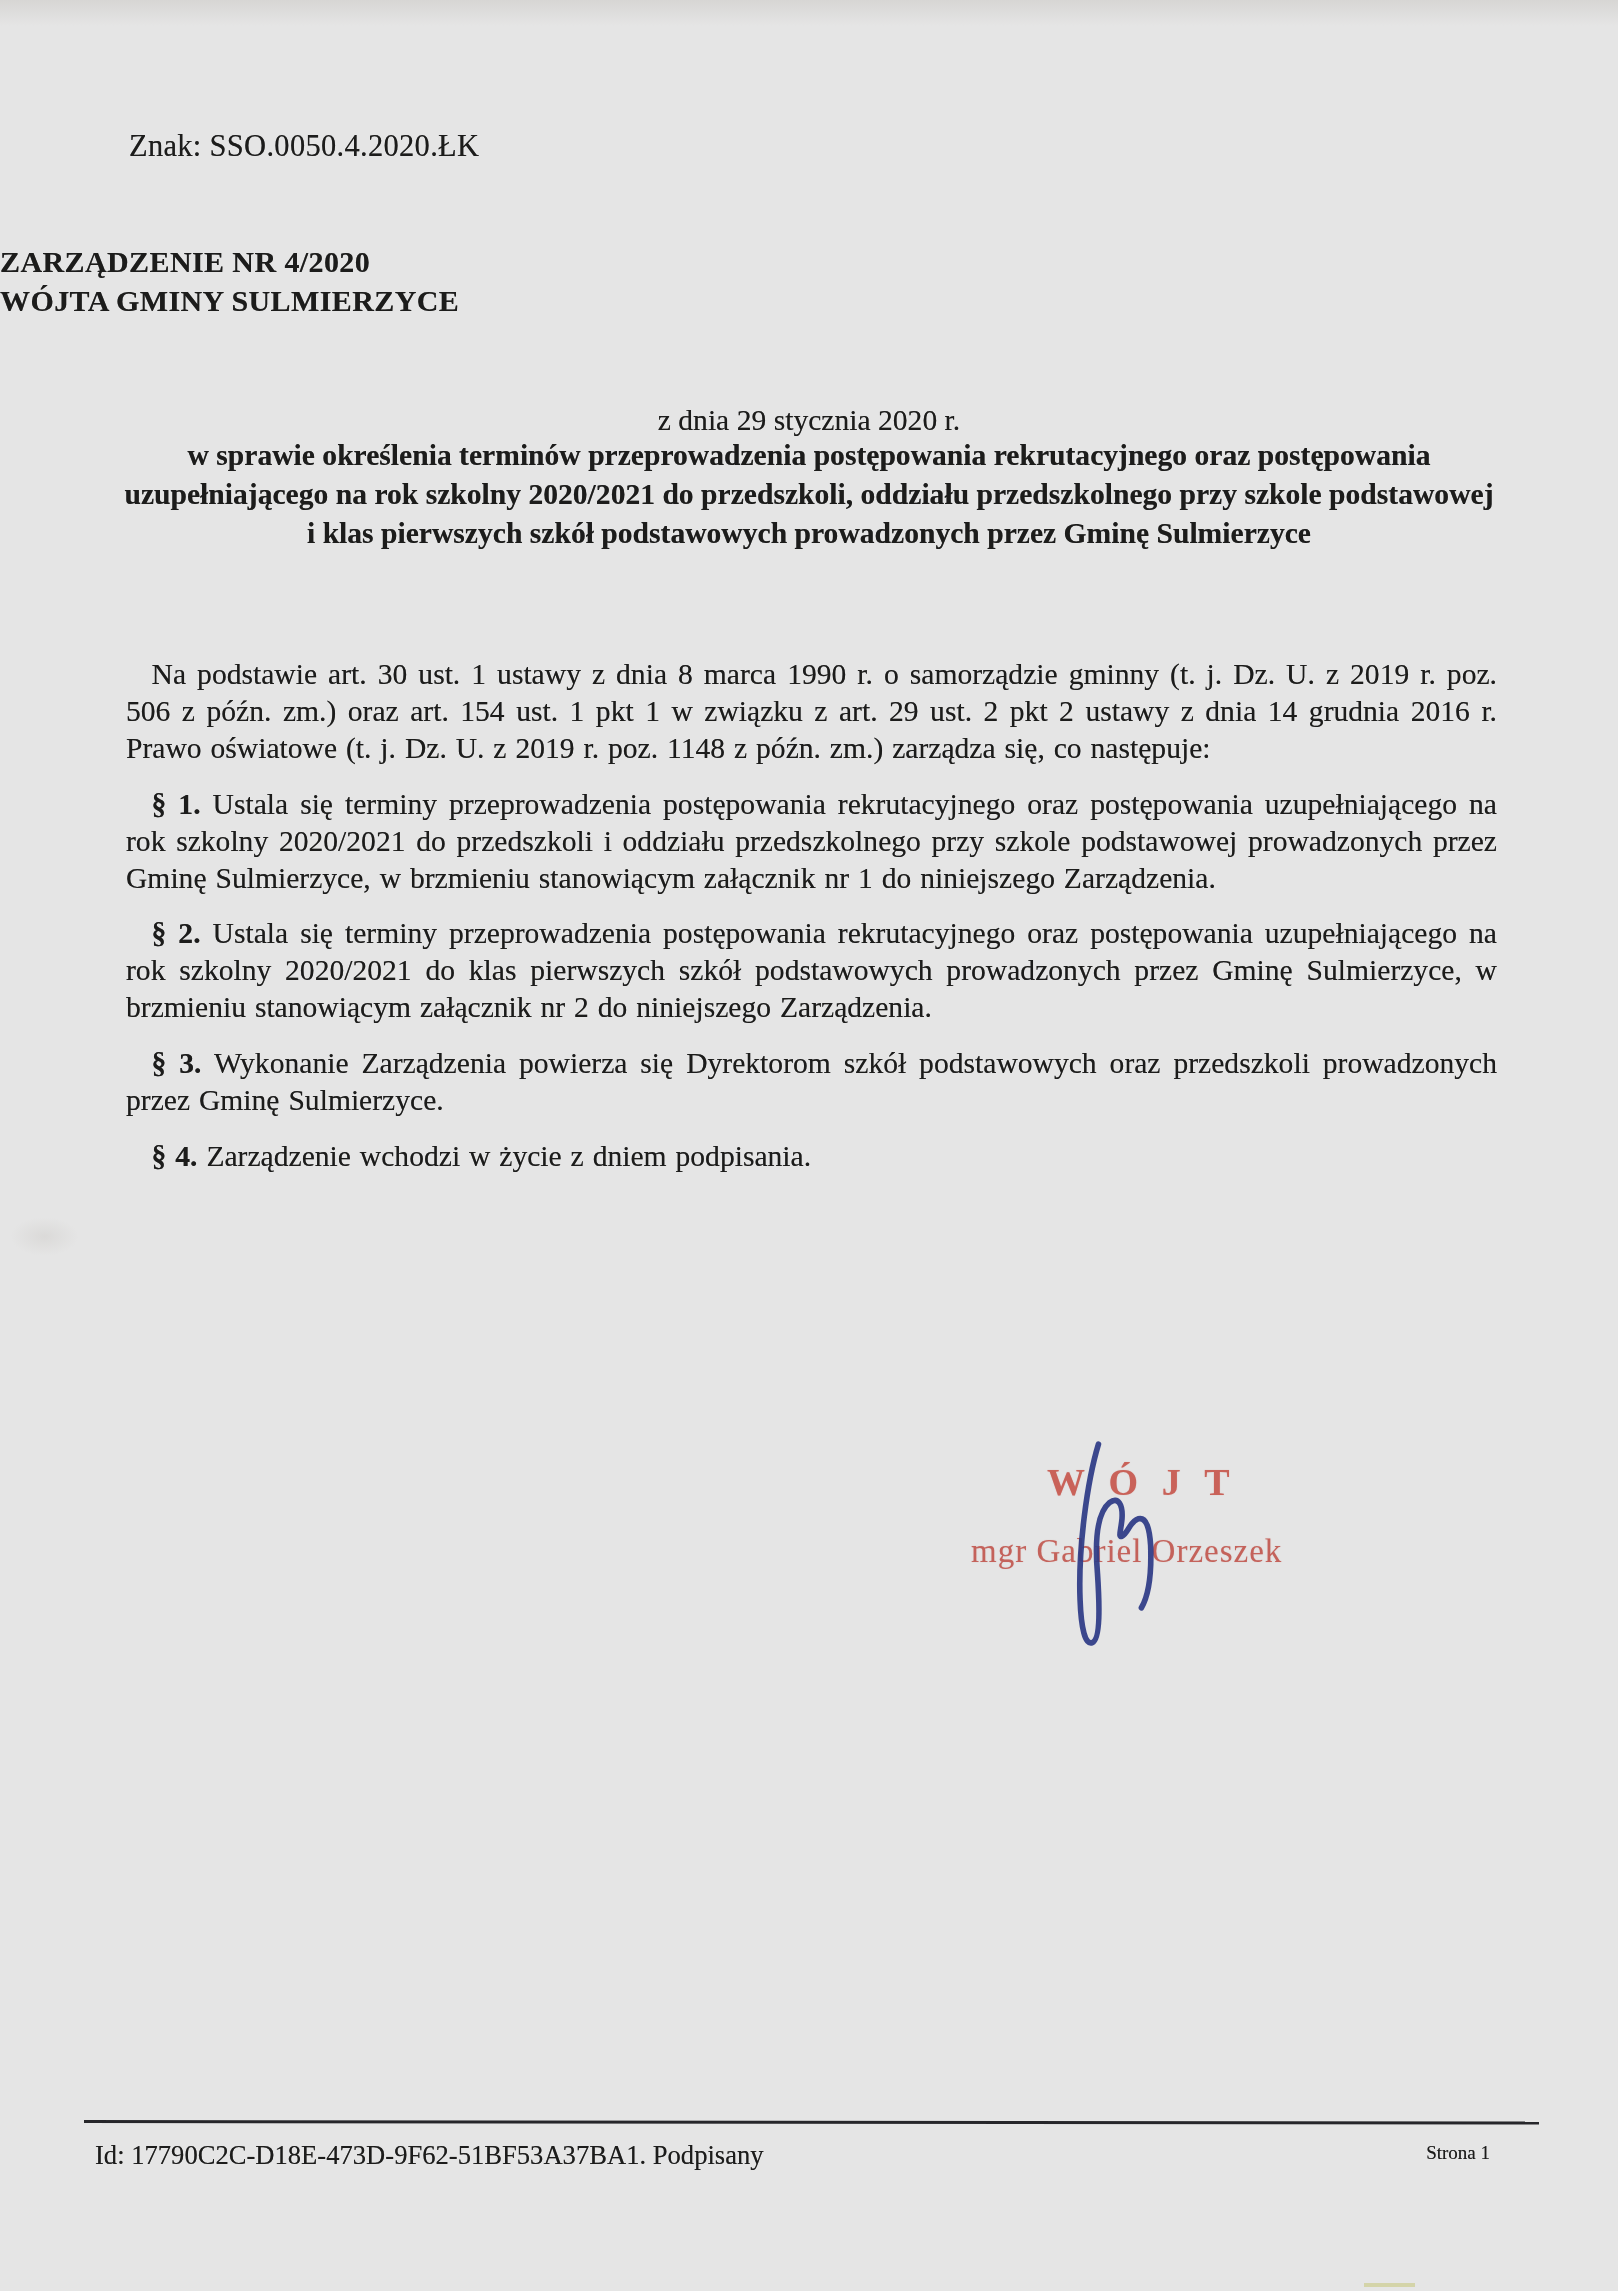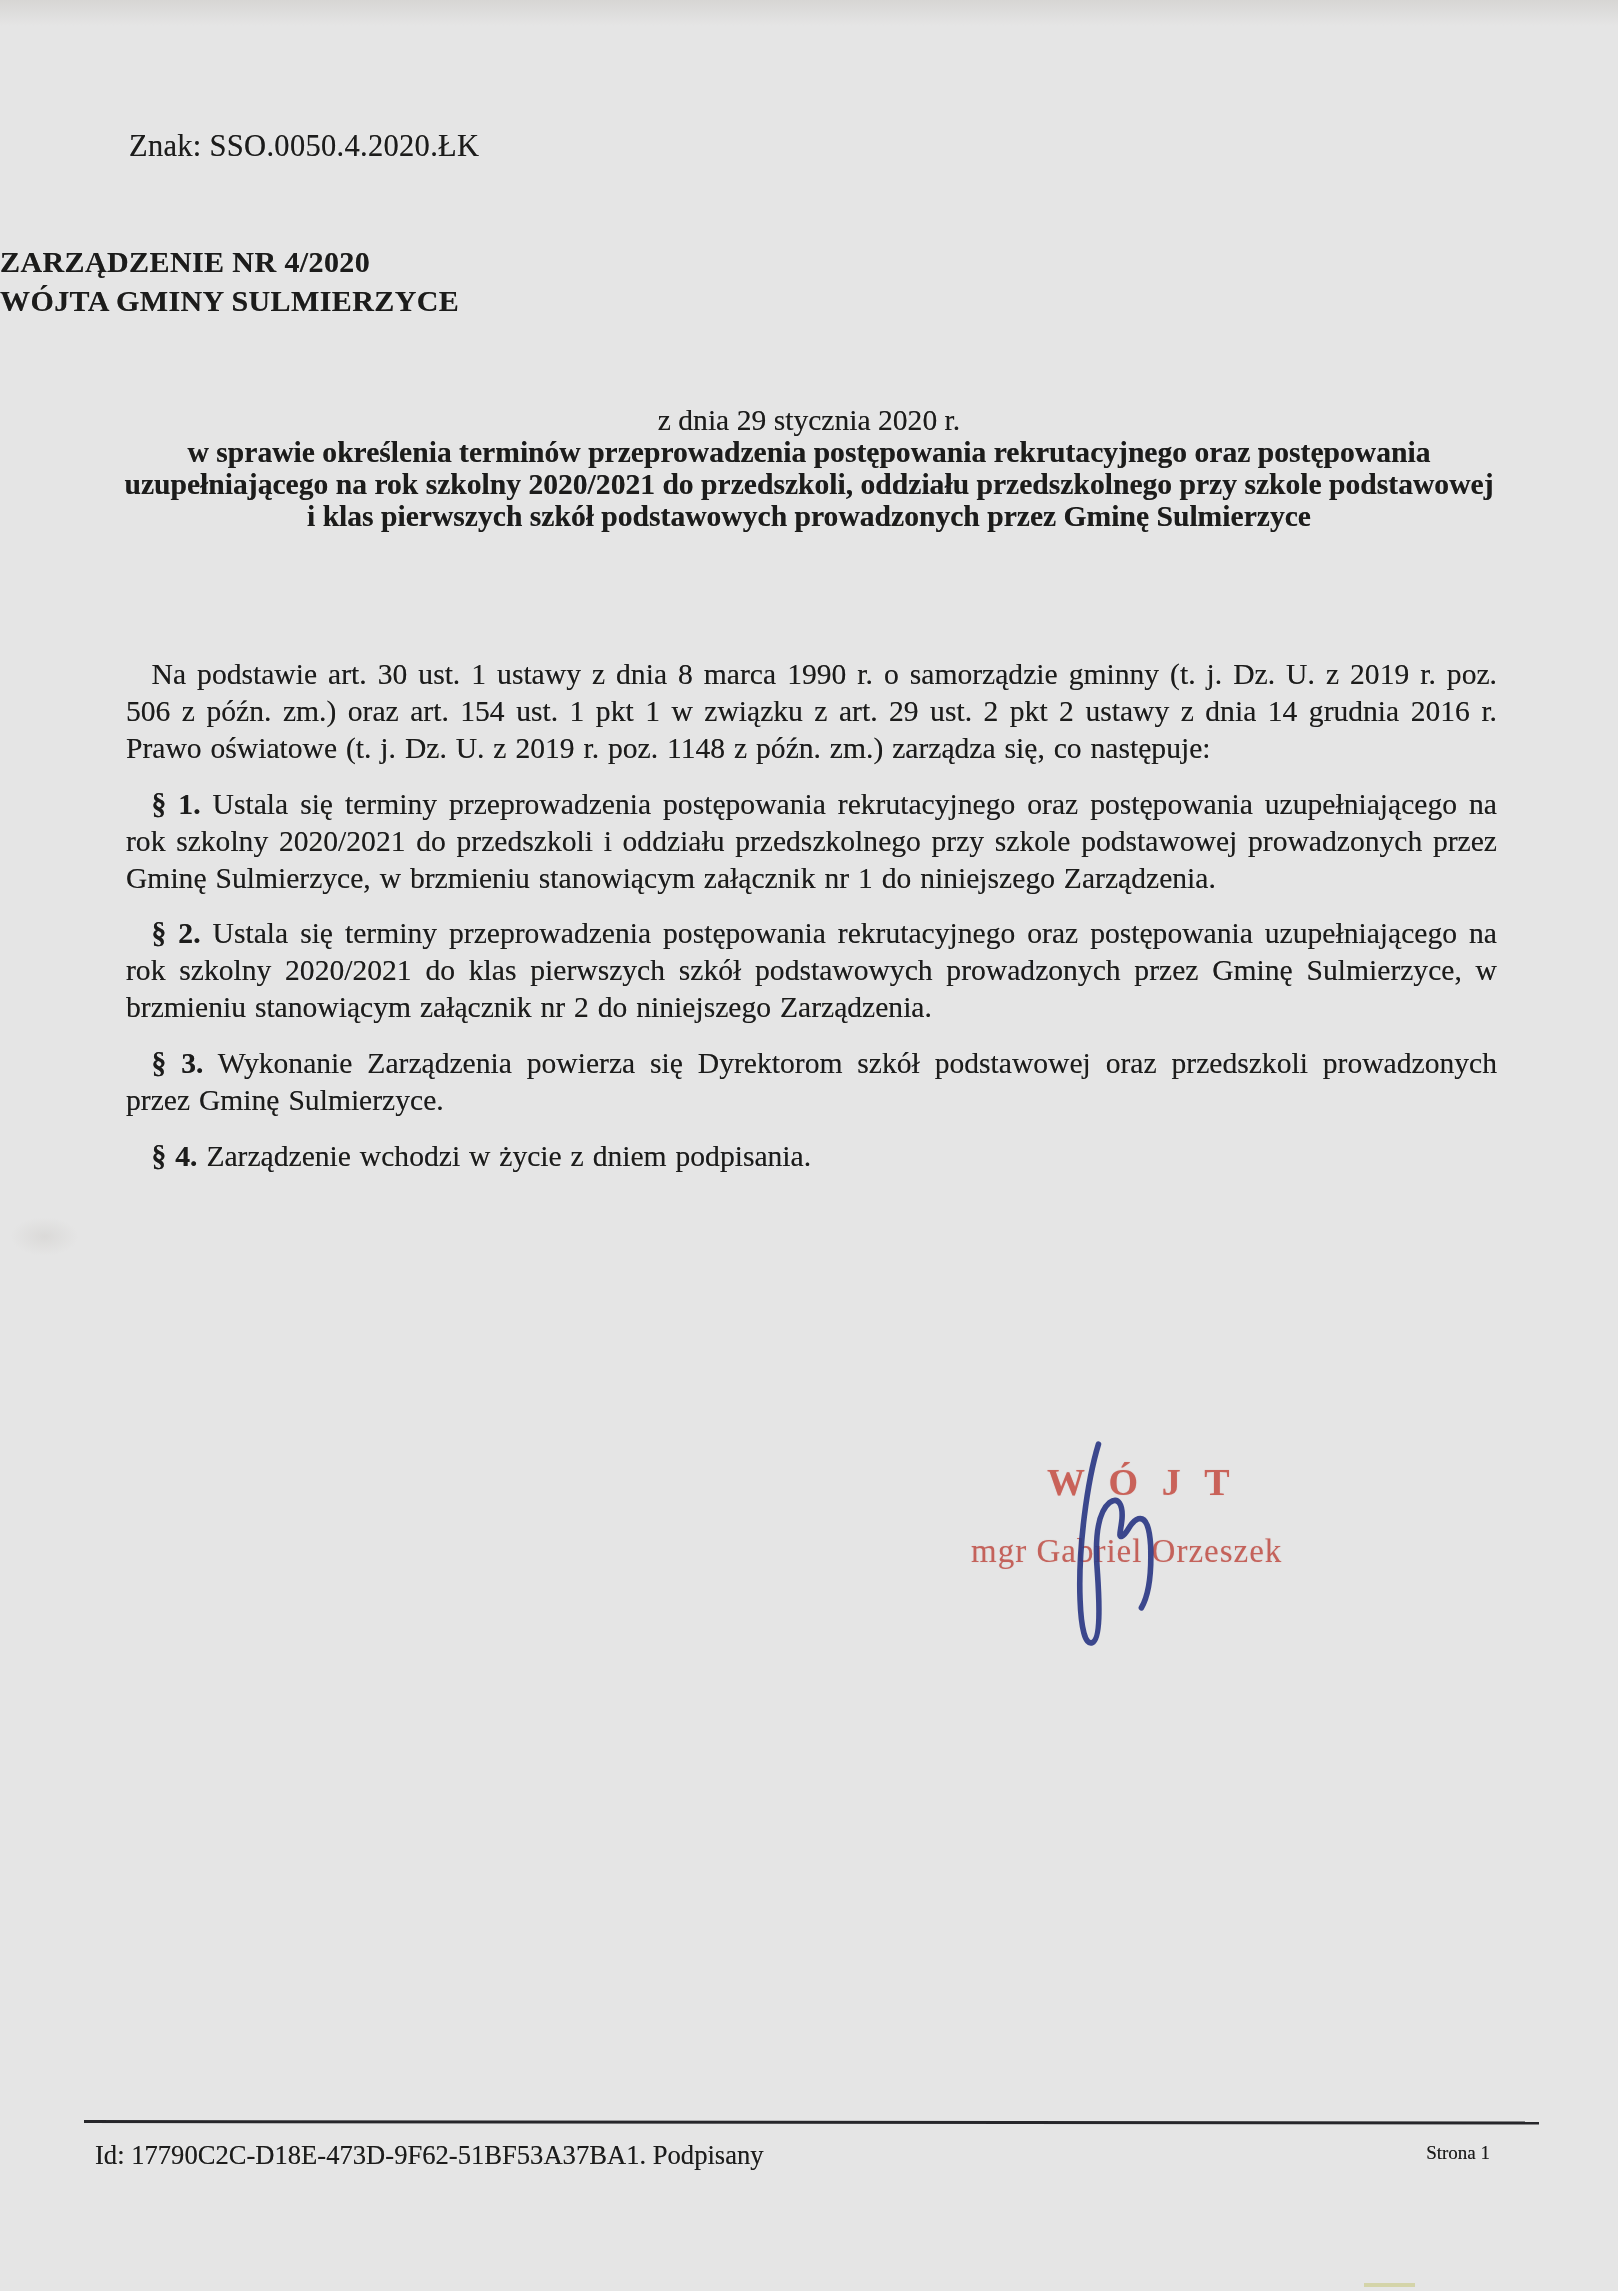--- a/index.html
+++ b/index.html
@@ -35,21 +35,21 @@
     position: absolute; top: 242px; left: 0; width: 100%;
     text-align: left; font-weight: bold; font-size: 30px; line-height: 39px;
     letter-spacing: 0.4px;
   }
   .date-line {
     position: absolute; top: 360px; left: 0; width: 100%;
     text-align: center; font-size: 29.6px; margin-top: 44px;
   }
   .subject {
     position: absolute; top: 436px; left: 118px; width: 1382px;
-    text-align: center; font-weight: bold; font-size: 29.6px; line-height: 32px;
+    text-align: center; font-weight: bold; font-size: 29.6px; line-height: 39px;
   }
   .body-text {
     position: absolute; top: 656px; left: 126px; width: 1371px;
     font-size: 29.6px; line-height: 37px; text-align: justify;
     word-spacing: 1.5px;
   }
   .para { margin: 0 0 18.7px 0; text-indent: 25.6px; }
   .secnum { font-weight: bold; }
 
   .stamp-title {
@@ -98,21 +98,21 @@
   </div>
 
   <div class="date-line txt">z dnia 29 stycznia 2020 r.</div>
 
   <div class="subject txt">w sprawie określenia terminów przeprowadzenia postępowania rekrutacyjnego oraz postępowania uzupełniającego na rok szkolny 2020/2021 do przedszkoli, oddziału przedszkolnego przy szkole podstawowej i klas pierwszych szkół podstawowych prowadzonych przez Gminę Sulmierzyce</div>
 
   <div class="body-text">
     <p class="para txt">Na podstawie art. 30 ust. 1 ustawy z dnia 8 marca 1990 r. o samorządzie gminny (t. j. Dz. U. z 2019 r. poz. 506 z późn. zm.) oraz art. 154 ust. 1 pkt 1 w związku z art. 29 ust. 2 pkt 2 ustawy z dnia 14 grudnia 2016 r. Prawo oświatowe (t. j. Dz. U. z 2019 r. poz. 1148 z późn. zm.) zarządza się, co następuje:</p>
     <p class="para txt"><span class="secnum">§ 1.</span> <span>Ustala się terminy przeprowadzenia postępowania rekrutacyjnego oraz postępowania uzupełniającego na rok szkolny 2020/2021 do przedszkoli i oddziału przedszkolnego przy szkole podstawowej prowadzonych przez Gminę Sulmierzyce, w brzmieniu stanowiącym załącznik nr 1 do niniejszego Zarządzenia.</span></p>
     <p class="para txt"><span class="secnum">§ 2.</span> <span>Ustala się terminy przeprowadzenia postępowania rekrutacyjnego oraz postępowania uzupełniającego na rok szkolny 2020/2021 do klas pierwszych szkół podstawowych prowadzonych przez Gminę Sulmierzyce, w brzmieniu stanowiącym załącznik nr 2 do niniejszego Zarządzenia.</span></p>
-    <p class="para txt"><span class="secnum">§ 3.</span> <span>Wykonanie Zarządzenia powierza się Dyrektorom szkół podstawowej oraz przedszkoli prowadzonych przez Gminę Sulmierzyce.</span></p>
+    <p class="para txt"><span class="secnum">§ 3.</span> <span>Wykonanie Zarządzenia powierza się Dyrektorom szkół podstawowych oraz przedszkoli prowadzonych przez Gminę Sulmierzyce.</span></p>
     <p class="para txt"><span class="secnum">§ 4.</span> <span>Zarządzenie wchodzi w życie z dniem podpisania.</span></p>
   </div>
 
   <div>
     <div class="stamp-title">WÓJT</div>
     <div class="stamp-name">mgr Gabriel Orzeszek</div>
     <svg class="ink-signature" viewBox="0 0 130 220" xmlns="http://www.w3.org/2000/svg">
       <path d="M 42 6
                C 31 42, 22 108, 24 158
                C 25 186, 29 203, 36 200

